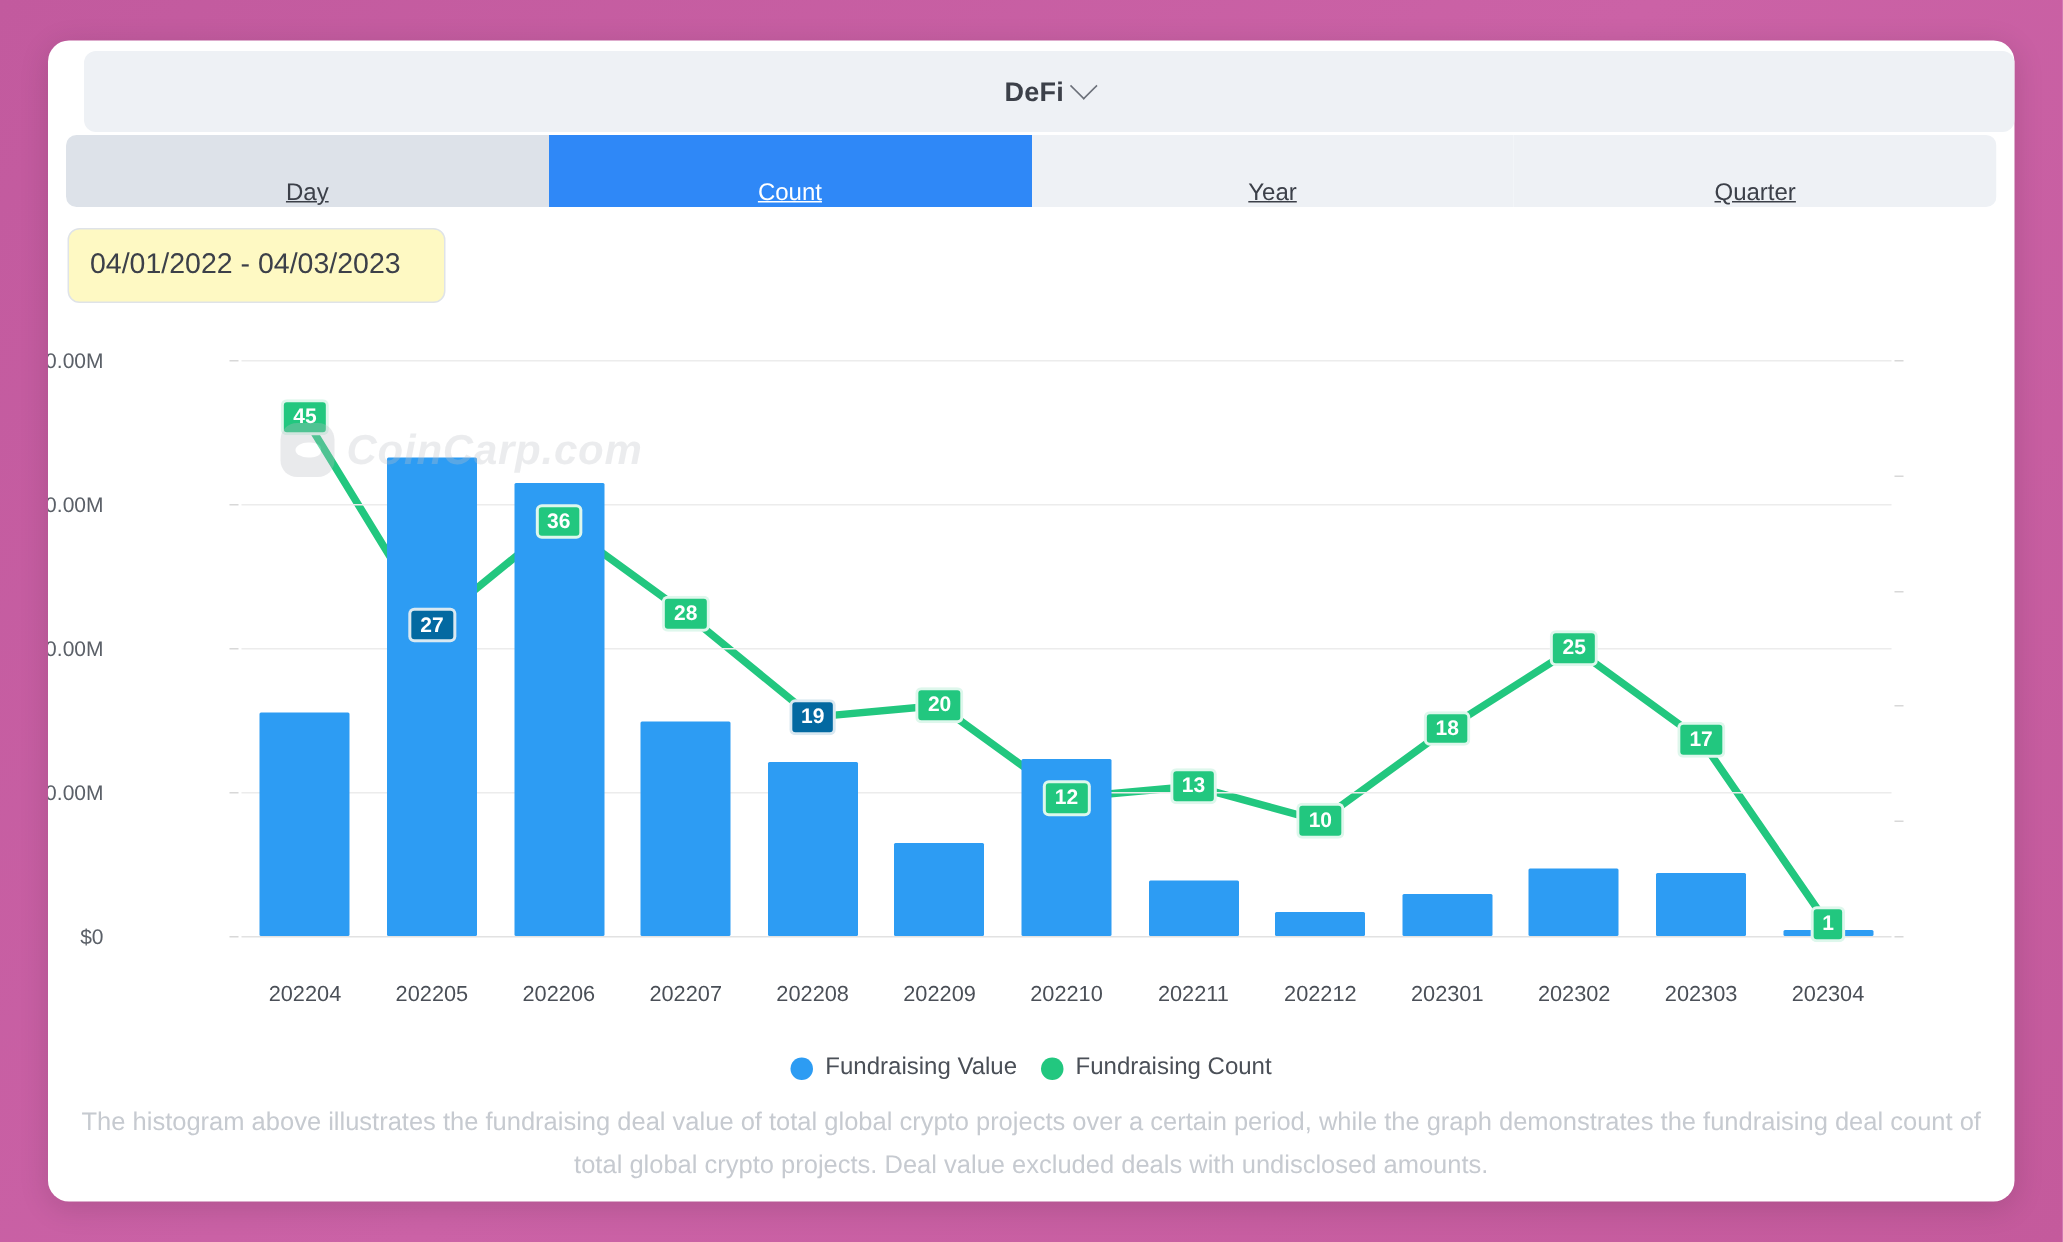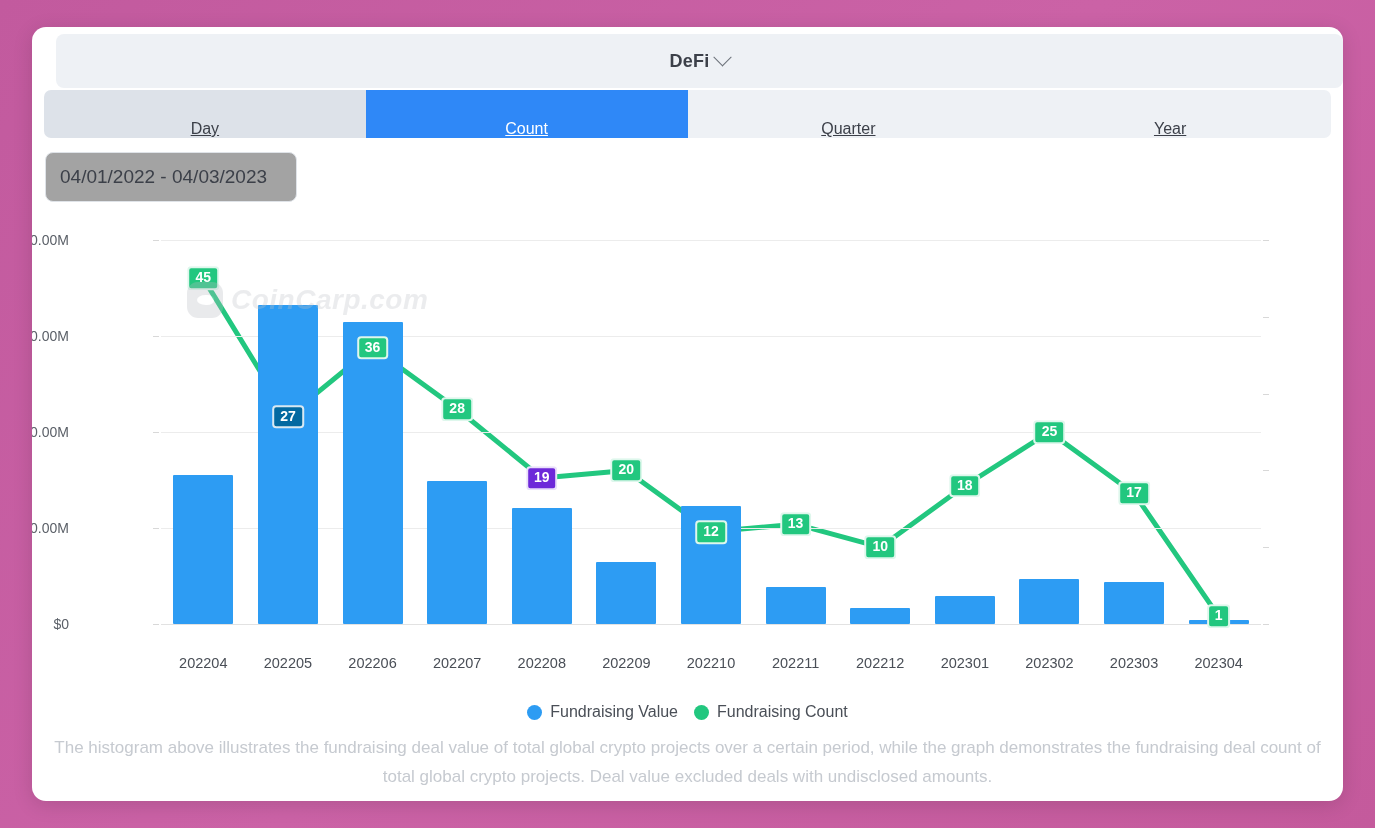--- a/index.html
+++ b/index.html
@@ -65,21 +65,21 @@
   .tab.active { background: #2f88f7; color: #ffffff; }
   
   .daterange {
     position: absolute; left: 13px; top: 125px;
     width: 252px; height: 50px;
     border: 1px solid #dfe3e8;
     border-radius: 8px;
     display: flex; align-items: center;
     padding-left: 14px;
     font-size: 19px; color: #3c4049;
-    background: #a3a3a3;
+    background: #fef9c3;
     cursor: pointer;
   }
   
   .chart-area {
     position: absolute;
     left: 0; top: 190px;
     width: 1311px; height: 480px;
   }
   .plot {
     position: absolute;
@@ -181,24 +181,24 @@
     </div>
 
     <div class="tabs" id="tabs">
         <div class="tab shade">
           <span>Day</span>
         </div>
         <div class="tab active">
           <span>Count</span>
         </div>
         <div class="tab">
+          <span>Year</span>
+        </div>
+        <div class="tab">
           <span>Quarter</span>
-        </div>
-        <div class="tab">
-          <span>Year</span>
         </div>
       </div>
 
     <div class="daterange">
       <span>04/01/2022 - 04/03/2023</span>
     </div>
 
     <div class="chart-area">
       <div class="plot" id="plot">
         <svg class="lineplot" id="lineplot">
@@ -248,21 +248,21 @@
           <div class="bar" style="left: 858.462px; width: 60px; height: 44.64px; background: rgb(45, 156, 243);"></div>
           <div class="xlabel" style="left: 888.462px;">202302</div>
           <div class="bar" style="left: 943.077px; width: 60px; height: 41.76px; background: rgb(45, 156, 243);"></div>
           <div class="xlabel" style="left: 973.077px;">202303</div>
           <div class="bar sliver" style="left: 1027.69px; width: 60px; height: 4px; background: rgb(45, 156, 243);"></div>
           <div class="xlabel" style="left: 1057.69px;">202304</div>
           <div class="dotlabel" style="left: 42.3077px; top: 38.4px; background: rgb(34, 199, 127);">45</div>
           <div class="dotlabel" style="left: 126.923px; top: 176.64px; background: #0369a1;">27</div>
           <div class="dotlabel" style="left: 211.538px; top: 107.52px; background: rgb(34, 199, 127);">36</div>
           <div class="dotlabel" style="left: 296.154px; top: 168.96px; background: rgb(34, 199, 127);">28</div>
-          <div class="dotlabel" style="left: 380.769px; top: 238.08px; background: #6d28d9;">19</div>
+          <div class="dotlabel" style="left: 380.769px; top: 238.08px; background: #0369a1;">19</div>
           <div class="dotlabel" style="left: 465.385px; top: 230.4px; background: rgb(34, 199, 127);">20</div>
           <div class="dotlabel" style="left: 550px; top: 291.84px; background: rgb(34, 199, 127);">12</div>
           <div class="dotlabel" style="left: 634.615px; top: 284.16px; background: rgb(34, 199, 127);">13</div>
           <div class="dotlabel" style="left: 719.231px; top: 307.2px; background: rgb(34, 199, 127);">10</div>
           <div class="dotlabel" style="left: 803.846px; top: 245.76px; background: rgb(34, 199, 127);">18</div>
           <div class="dotlabel" style="left: 888.462px; top: 192px; background: rgb(34, 199, 127);">25</div>
           <div class="dotlabel" style="left: 973.077px; top: 253.44px; background: rgb(34, 199, 127);">17</div>
           <div class="dotlabel" style="left: 1057.69px; top: 376.32px; background: rgb(34, 199, 127);">1</div>
         </div>
     </div>

